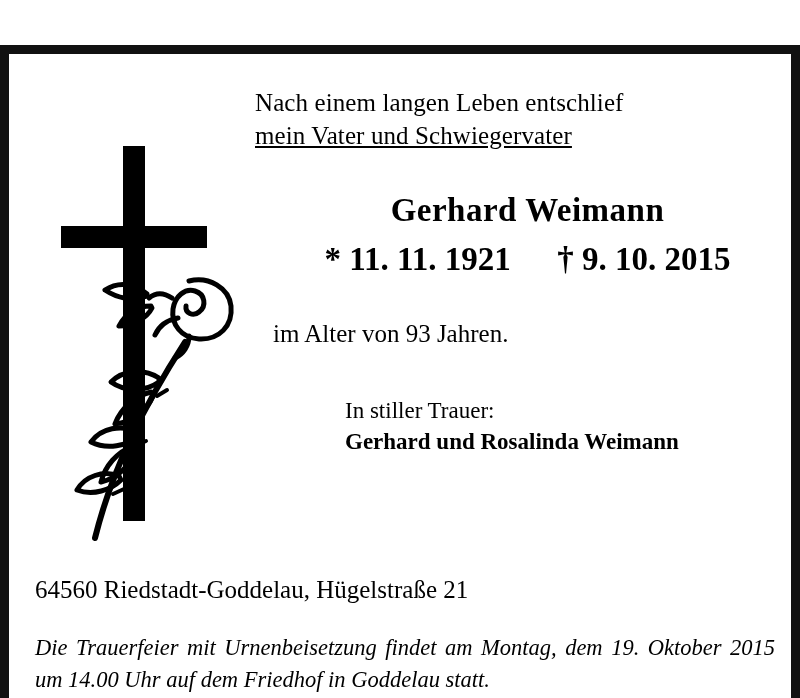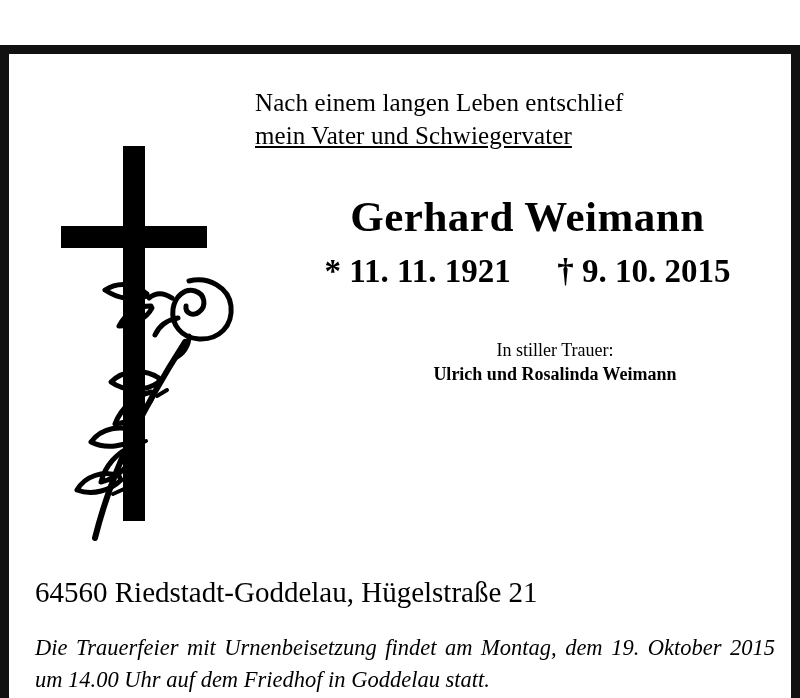--- a/index.html
+++ b/index.html
@@ -47,21 +47,21 @@
   .intro .line2 {
     display: block;
     text-align: left;
     text-decoration: underline;
   }
 
   .name {
     margin: 40px 0 0 220px;
     width: 545px;
     text-align: center;
-    font-size: 43px;
+    font-size: 33px;
     font-weight: bold;
     letter-spacing: 0.5px;
     white-space: nowrap;
   }
 
   .dates {
     margin: 12px 0 0 220px;
     width: 545px;
     text-align: center;
     font-size: 33px;
@@ -72,31 +72,30 @@
     width: 30px;
   }
 
   .age {
     margin: 42px 0 0 238px;
     font-size: 25px;
   }
 
   .mourning {
     margin: 48px 0 0 310px;
-    font-size: 18px;
+    font-size: 23px;
     line-height: 1.34;
-    text-align: center;
   }
   .mourning .bold { font-weight: bold; }
 
   .address {
     position: absolute;
     left: 26px;
     top: 522px;
-    font-size: 29px;
+    font-size: 25px;
     text-align: center;
   }
 
   .ceremony {
     position: absolute;
     left: 26px;
     top: 578px;
     width: 740px;
     font-size: 22.5px;
     line-height: 1.42;
@@ -150,23 +149,24 @@
   <div class="name">Gerhard Weimann</div>
 
   <div class="dates">
     <span>*</span>
     <span>11. 11. 1921</span>
     <span class="sep"></span>
     <span>†</span>
     <span>9. 10. 2015</span>
   </div>
 
+  <div class="age">im Alter von 93 Jahren.</div>
 
   <div class="mourning">
     <div>In stiller Trauer:</div>
-    <div class="bold">Ulrich und Rosalinda Weimann</div>
+    <div class="bold">Gerhard und Rosalinda Weimann</div>
   </div>
 
   <div class="address">64560 Riedstadt-Goddelau, Hügelstraße 21</div>
 
   <div class="ceremony">Die Trauerfeier mit Urnenbeisetzung findet am Montag, dem 19. Oktober 2015 um 14.00 Uhr auf dem Friedhof in Goddelau statt.</div>
 
 </div>
 
 </body></html>

